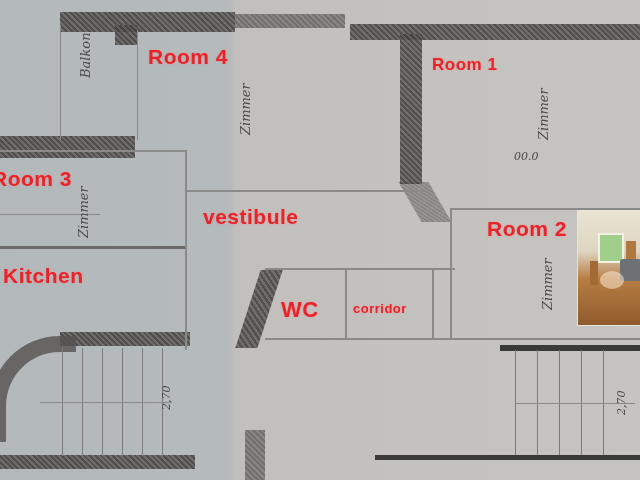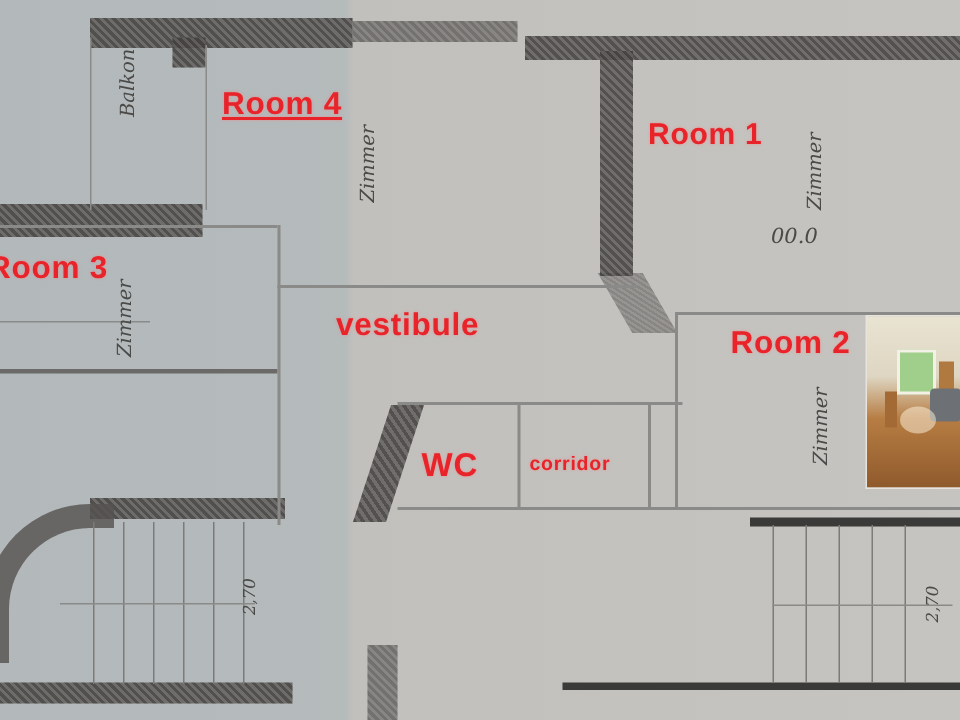--- a/index.html
+++ b/index.html
@@ -69,33 +69,34 @@
   <div class="stair-line" style="left:559px;top:350px;height:105px;"></div>
   <div class="stair-line" style="left:581px;top:350px;height:105px;"></div>
   <div class="stair-line" style="left:603px;top:350px;height:105px;"></div>
   <div class="thin" style="left:515px;top:403px;width:120px;height:1px;"></div>
 
   <div class="hand" style="left:78px;top:78px;transform:rotate(-90deg);transform-origin:left top;">Balkon</div>
   <div class="hand" style="left:238px;top:135px;transform:rotate(-90deg);transform-origin:left top;">Zimmer</div>
   <div class="hand" style="left:536px;top:140px;transform:rotate(-90deg);transform-origin:left top;">Zimmer</div>
   <div class="hand" style="left:76px;top:238px;transform:rotate(-90deg);transform-origin:left top;">Zimmer</div>
   <div class="hand" style="left:540px;top:310px;transform:rotate(-90deg);transform-origin:left top;">Zimmer</div>
-  <div class="hand" style="left:514px;top:150px;font-size:14px;">00.0</div>
+  <div class="hand" style="left:514px;top:150px;font-size:11px;">00.0</div>
   <div class="hand" style="left:160px;top:410px;font-size:11px;transform:rotate(-90deg);transform-origin:left top;">2,70</div>
   <div class="hand" style="left:615px;top:415px;font-size:11px;transform:rotate(-90deg);transform-origin:left top;">2,70</div>
 
   <div class="photo" title="Interior photo of Room 2 with wooden floor, window and grey sofa">
     <div class="window"></div>
     <div class="door"></div>
     <div class="cab"></div>
     <div class="sofa"></div>
     <div class="floorlight"></div>
   </div>
 
-  <div class="label" style="left:148px;top:58px;font-size:21px;text-decoration:underline;">Room 4</div>
-  <div class="label" style="left:432px;top:55px;font-size:20px;margin-top:24px;">Room 1</div>
+  <div class="label" style="left:148px;top:45px;font-size:21px;">Room 4</div>
+  <div class="label" style="left:432px;top:55px;font-size:17px;">Room 1</div>
   <div class="label" style="left:-8px;top:167px;font-size:21px;">Room 3</div>
-  <div class="label" style="left:224px;top:205px;font-size:21px;">vestibule</div>
+  <div class="label" style="left:203px;top:205px;font-size:21px;">vestibule</div>
   <div class="label" style="left:462px;top:217px;font-size:21px;margin-left:25px;">Room 2</div>
+  <div class="label" style="left:3px;top:264px;font-size:21px;">Kitchen</div>
   <div class="label" style="left:281px;top:297px;font-size:22px;">WC</div>
   <div class="label" style="left:353px;top:301px;font-size:13px;">corridor</div>
 
 </div>
 
 </body></html>

